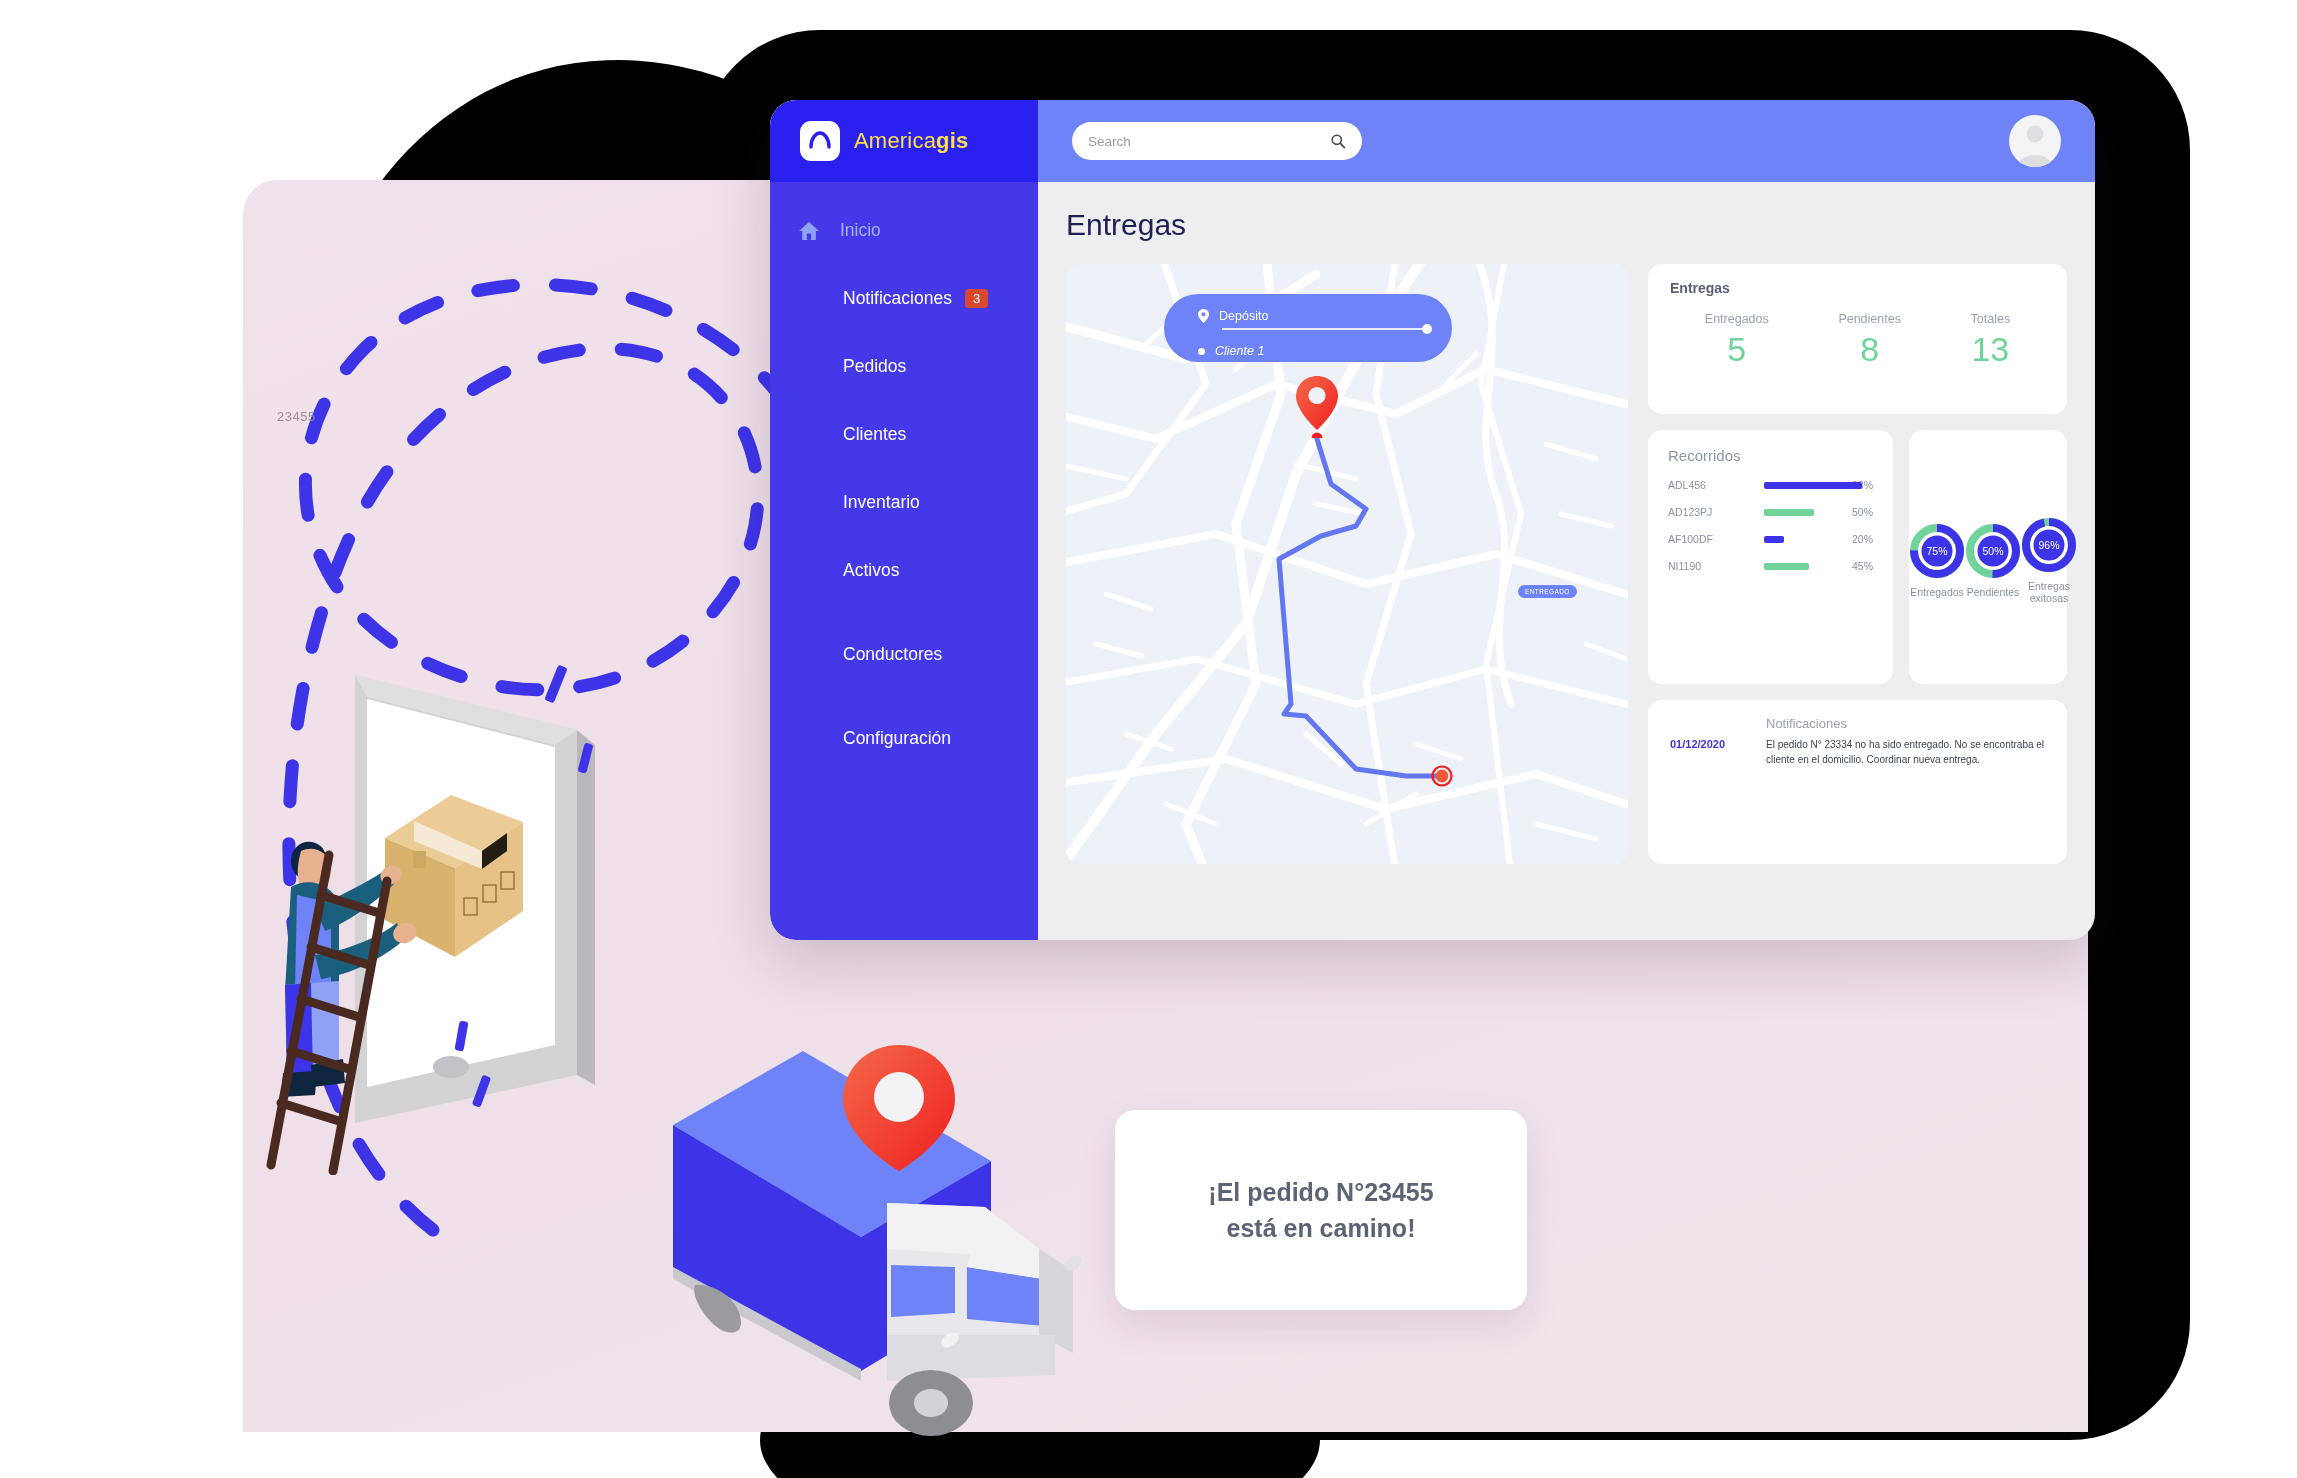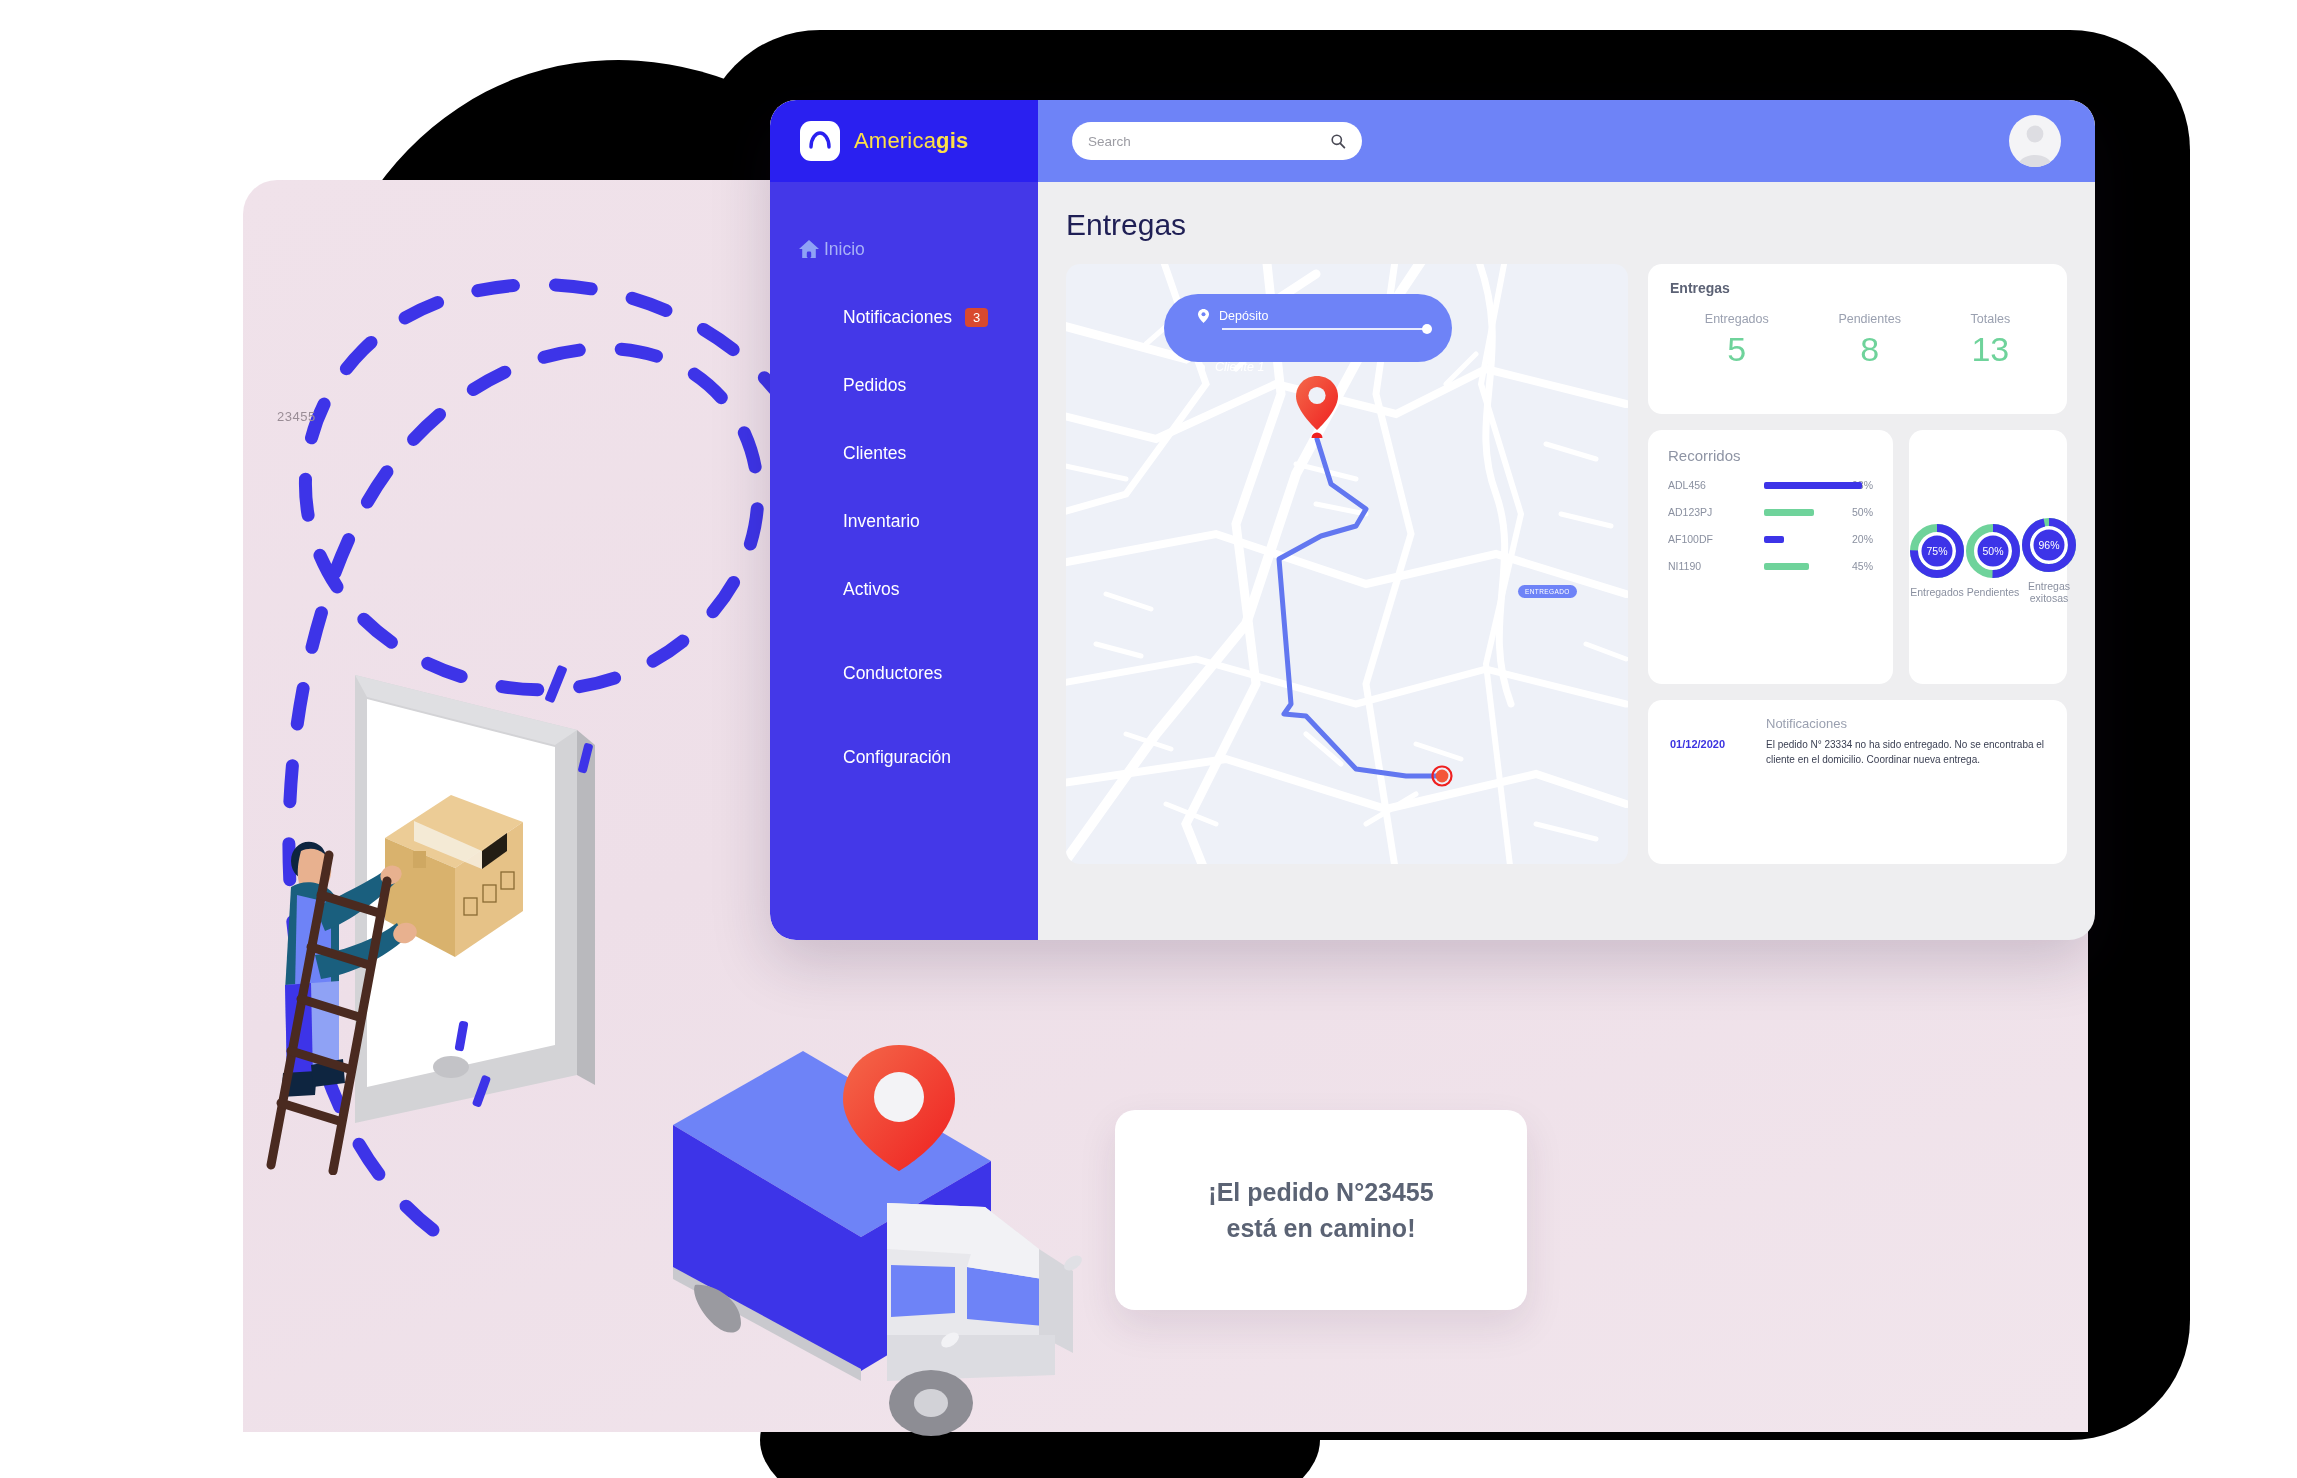--- a/index.html
+++ b/index.html
@@ -76,21 +76,21 @@
     background:#f4f4f6; display:flex; align-items:flex-end; justify-content:center;
     overflow:hidden;
   }
 
   .dash-body { flex:1; display:flex; min-height:0; }
   .sidebar {
     width:268px; flex:0 0 268px; background:#4438e8; padding-top:38px;
     border-bottom-left-radius:26px;
   }
   .nav-item {
-    display:flex; align-items:flex-end; gap:4px; padding:0 0 0 28px;
+    display:flex; align-items:flex-start; gap:20px; padding:0 0 0 28px;
     height:40px; color:#ffffff; font-size:17.5px; cursor:pointer;
   }
   .nav-item.home { color:#a8b1f7; margin-bottom:28px; }
   .nav-label-wrap { display:flex; align-items:center; gap:13px; }
   .nav-gap { height:28px; }
   .badge {
     background:#d9492f; color:#fff; font-size:13px; border-radius:4px;
     padding:2px 8px; line-height:1.2;
   }
 
@@ -281,21 +281,21 @@
             
             <div class="map-legend">
               <div class="leg-row">
                 <svg width="11" height="14" viewBox="0 0 11 14">
                   <path d="M5.5 0 C 2.5 0, 0 2.4, 0 5.3 C 0 9, 5.5 14, 5.5 14 C 5.5 14, 11 9, 11 5.3 C 11 2.4, 8.5 0, 5.5 0 Z" fill="#fff"></path>
                   <circle cx="5.5" cy="5.2" r="2" fill="#6e83f7"></circle>
                 </svg>
                 <span>Depósito</span>
               </div>
               <div class="leg-line"></div>
-              <div class="leg-row" style="margin-top:29px;font-style:italic;">
+              <div class="leg-row" style="margin-top:13px;font-style:italic;">
                 <span class="dot-sm"></span>
                 <span>Cliente 1</span>
               </div>
             </div>
 
             
             <svg style="position:absolute;left:228px;top:110px;" width="46" height="64" viewBox="0 0 46 64">
               <defs>
                   <linearGradient id="pg" x1="0" y1="0" x2="1" y2="1">
                 <stop offset="0%" stop-color="#f4694a"></stop>

